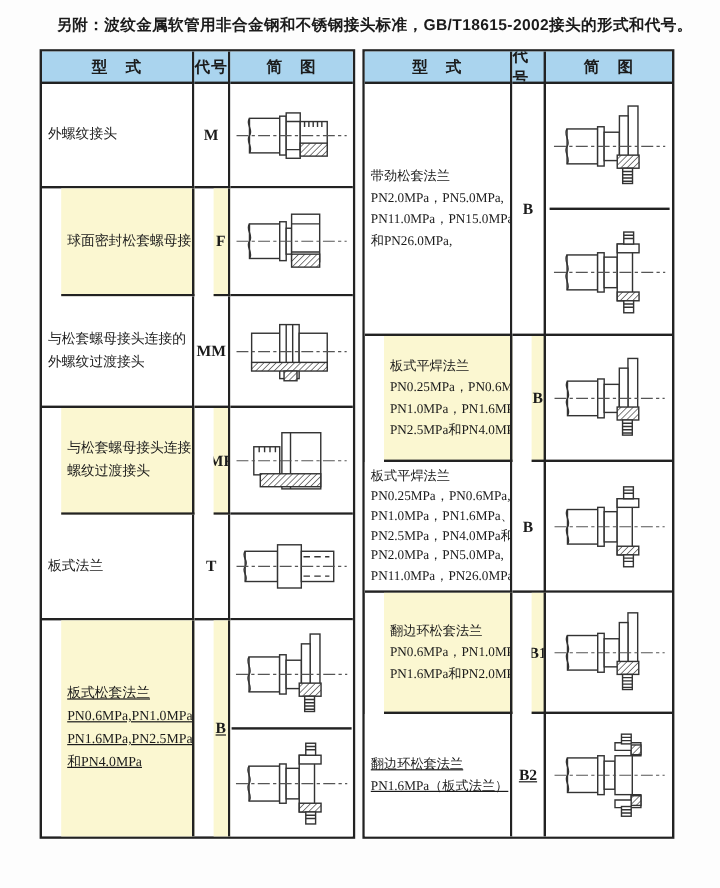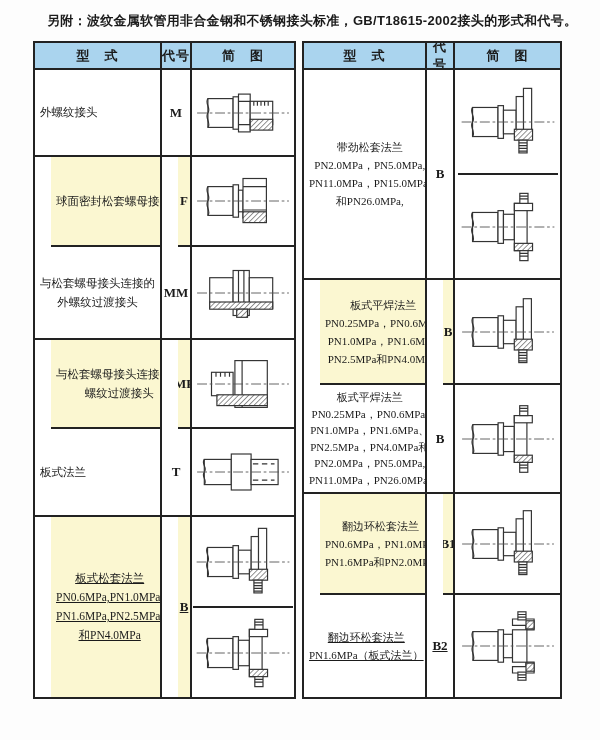--- a/index.html
+++ b/index.html
@@ -8,21 +8,21 @@
     width:600px; height:740px; position:relative; overflow:hidden;
     background:#fdfdfd; color:var(--text);
     font-family:"Liberation Sans", sans-serif;
   }
   .title {
     position:absolute; left:47px; top:12px; width:560px;
     font-size:13px; font-weight:bold; white-space:nowrap; letter-spacing:0.3px;
   }
   .tbl {
     position:absolute; top:41px; display:grid; background:#ffffff;
-    border:2px solid var(--bd); box-sizing:border-box;text-align:center;
+    border:2px solid var(--bd); box-sizing:border-box;
   }
   .c {
     box-sizing:border-box; overflow:hidden; min-width:0; min-height:0;
     border-right:2px solid var(--bd); border-bottom:2px solid var(--bd);
     background:#fff;
   }
   .nr { border-right:none; }
   .nb { border-bottom:none;text-decoration:underline; }
   .hd {
     background:var(--hbg); display:flex; align-items:center; justify-content:center;

